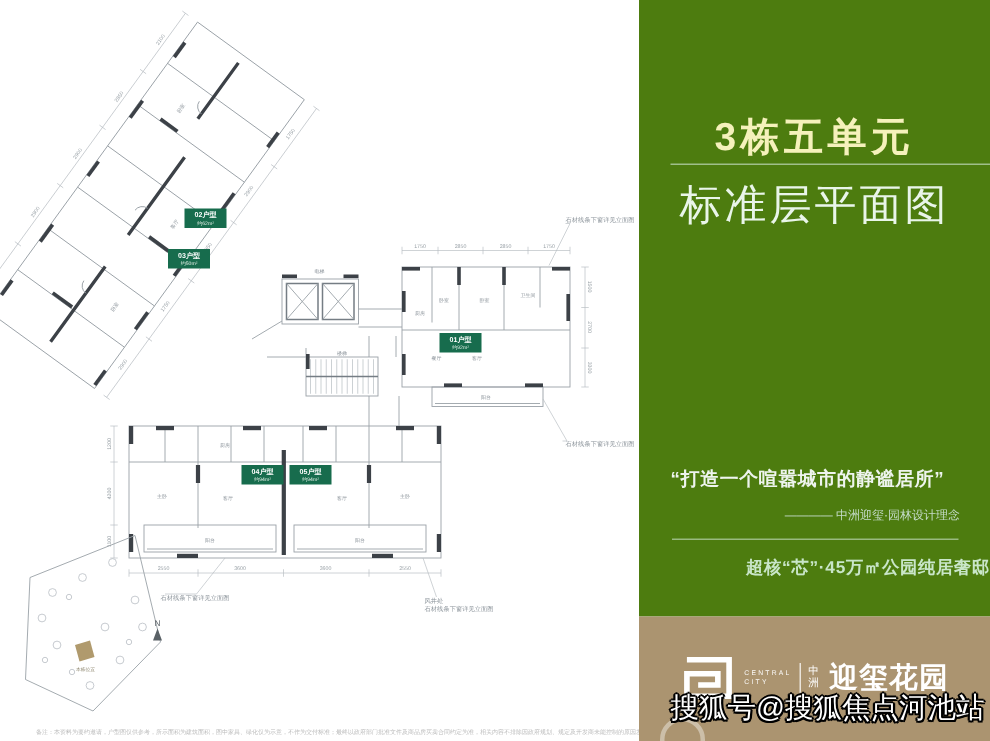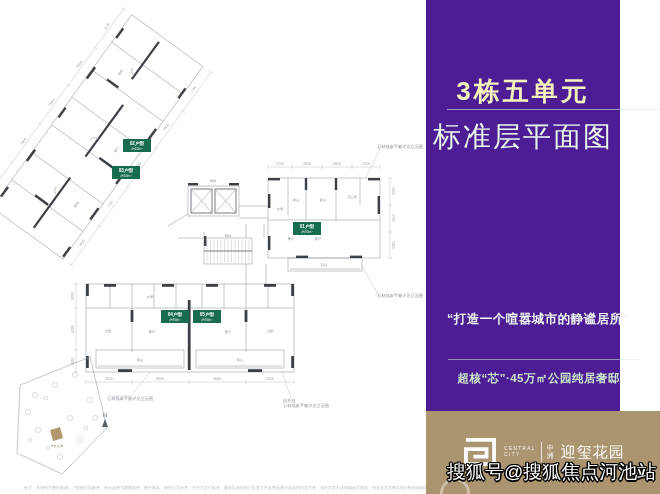--- a/index.html
+++ b/index.html
@@ -1,41 +1,41 @@
 <!DOCTYPE html>
 <html><head>
 <meta charset="utf-8">
 <style>
   html,body{margin:0;padding:0}
   body{width:660px;height:494px;position:relative;overflow:hidden;background:#fff;
        font-family:"Liberation Sans","DejaVu Sans",sans-serif}
   .abs{position:absolute}
 
   
-  .panel{left:426px;top:0;width:194px;height:411px;background:#4c1d95}
+  .panel{left:426px;top:0;width:234px;height:411px;background:#4d7c0f}
   .p-title{top:74px;left:0;width:100%;text-align:center;font-size:26px;font-weight:600;
            color:#f5f1bb;letter-spacing:3px;white-space:nowrap}
   .p-div1{top:109px;left:21px;width:213px;height:1px;background:rgba(216,236,222,.6)}
   .p-sub{top:118px;left:0;width:100%;text-align:center;font-size:28px;font-weight:500;
          color:#e9f5e9;letter-spacing:2px;white-space:nowrap}
   .p-quote{top:311px;left:21px;font-size:12.5px;font-weight:bold;color:#eef4ee;
            letter-spacing:.5px;white-space:nowrap}
   .p-attr{top:338px;left:14px;width:200px;text-align:right;font-size:8px;color:#c5dcca;white-space:nowrap}
   .p-div2{top:359px;left:22px;width:191px;height:1px;background:rgba(216,236,222,.55)}
   .p-tag{top:371px;left:0;width:100%;text-align:right;font-size:11.5px;font-weight:bold;
          color:#c9e6c9;letter-spacing:.5px;white-space:nowrap}
 
   
   .footer{left:426px;top:411px;width:234px;height:83px;background:#ab9470}
   .logo-row{left:0;top:26px;width:100%;display:flex;align-items:center;justify-content:center;gap:5px;color:#fff}
   .logo-en{display:flex;flex-direction:column;line-height:1.25;font-size:4.5px;
            letter-spacing:1.5px;color:rgba(255,255,255,.95)}
   .logo-sep{width:1px;height:20px;background:rgba(255,255,255,.75)}
   .logo-cn-small{font-size:7px;line-height:1.1;width:9px;color:#fff}
-  .logo-cn-large{font-size:15px;font-weight:normal;letter-spacing:1px;white-space:nowrap}
+  .logo-cn-large{font-size:19px;font-weight:bold;letter-spacing:1px;white-space:nowrap}
   .ring{left:440px;top:478px;width:24px;height:24px;border:3px solid rgba(255,255,255,.4);
         border-radius:50%;z-index:4}
 
   
   .watermark{left:447px;top:459px;z-index:6;font-size:19px;font-weight:normal;color:#fff;white-space:nowrap;
     text-shadow:-1.5px 0 #000,1.5px 0 #000,0 -1.5px #000,0 1.5px #000,
                 -1px -1px #000,1px 1px #000,-1px 1px #000,1px -1px #000}
 
   
   .thin{stroke:#9aa1a7;stroke-width:.6;fill:none}
@@ -246,20 +246,21 @@
   </g>
 
   <text class="disc" x="24" y="489">备注：本资料为要约邀请，户型图仅供参考，所示面积为建筑面积，图中家具、绿化仅为示意，不作为交付标准；最终以政府部门批准文件及商品房买卖合同约定为准，相关内容不排除因政府规划、规定及开发商未能控制的原因发生变化，本公司保留法律范围内的解释权。</text>
 </svg>
 
 <div class="abs panel">
   <div class="abs p-title">3栋五单元</div>
   <div class="abs p-div1"></div>
   <div class="abs p-sub">标准层平面图</div>
   <div class="abs p-quote">“打造一个喧嚣城市的静谧居所”</div>
+  <div class="abs p-attr">———— 中洲迎玺·园林设计理念</div>
   <div class="abs p-div2"></div>
   <div class="abs p-tag">超核“芯”·45万㎡公园纯居奢邸</div>
 </div>
 
 <div class="abs footer">
   <div class="abs logo-row">
     <svg width="38" height="30" viewBox="0 0 40 32">
       <path d="M5,3 H35 V29 H5 V13 H27 V21 H13" stroke="#fff" stroke-width="4" fill="none"></path>
     </svg>
     <div class="logo-en">

